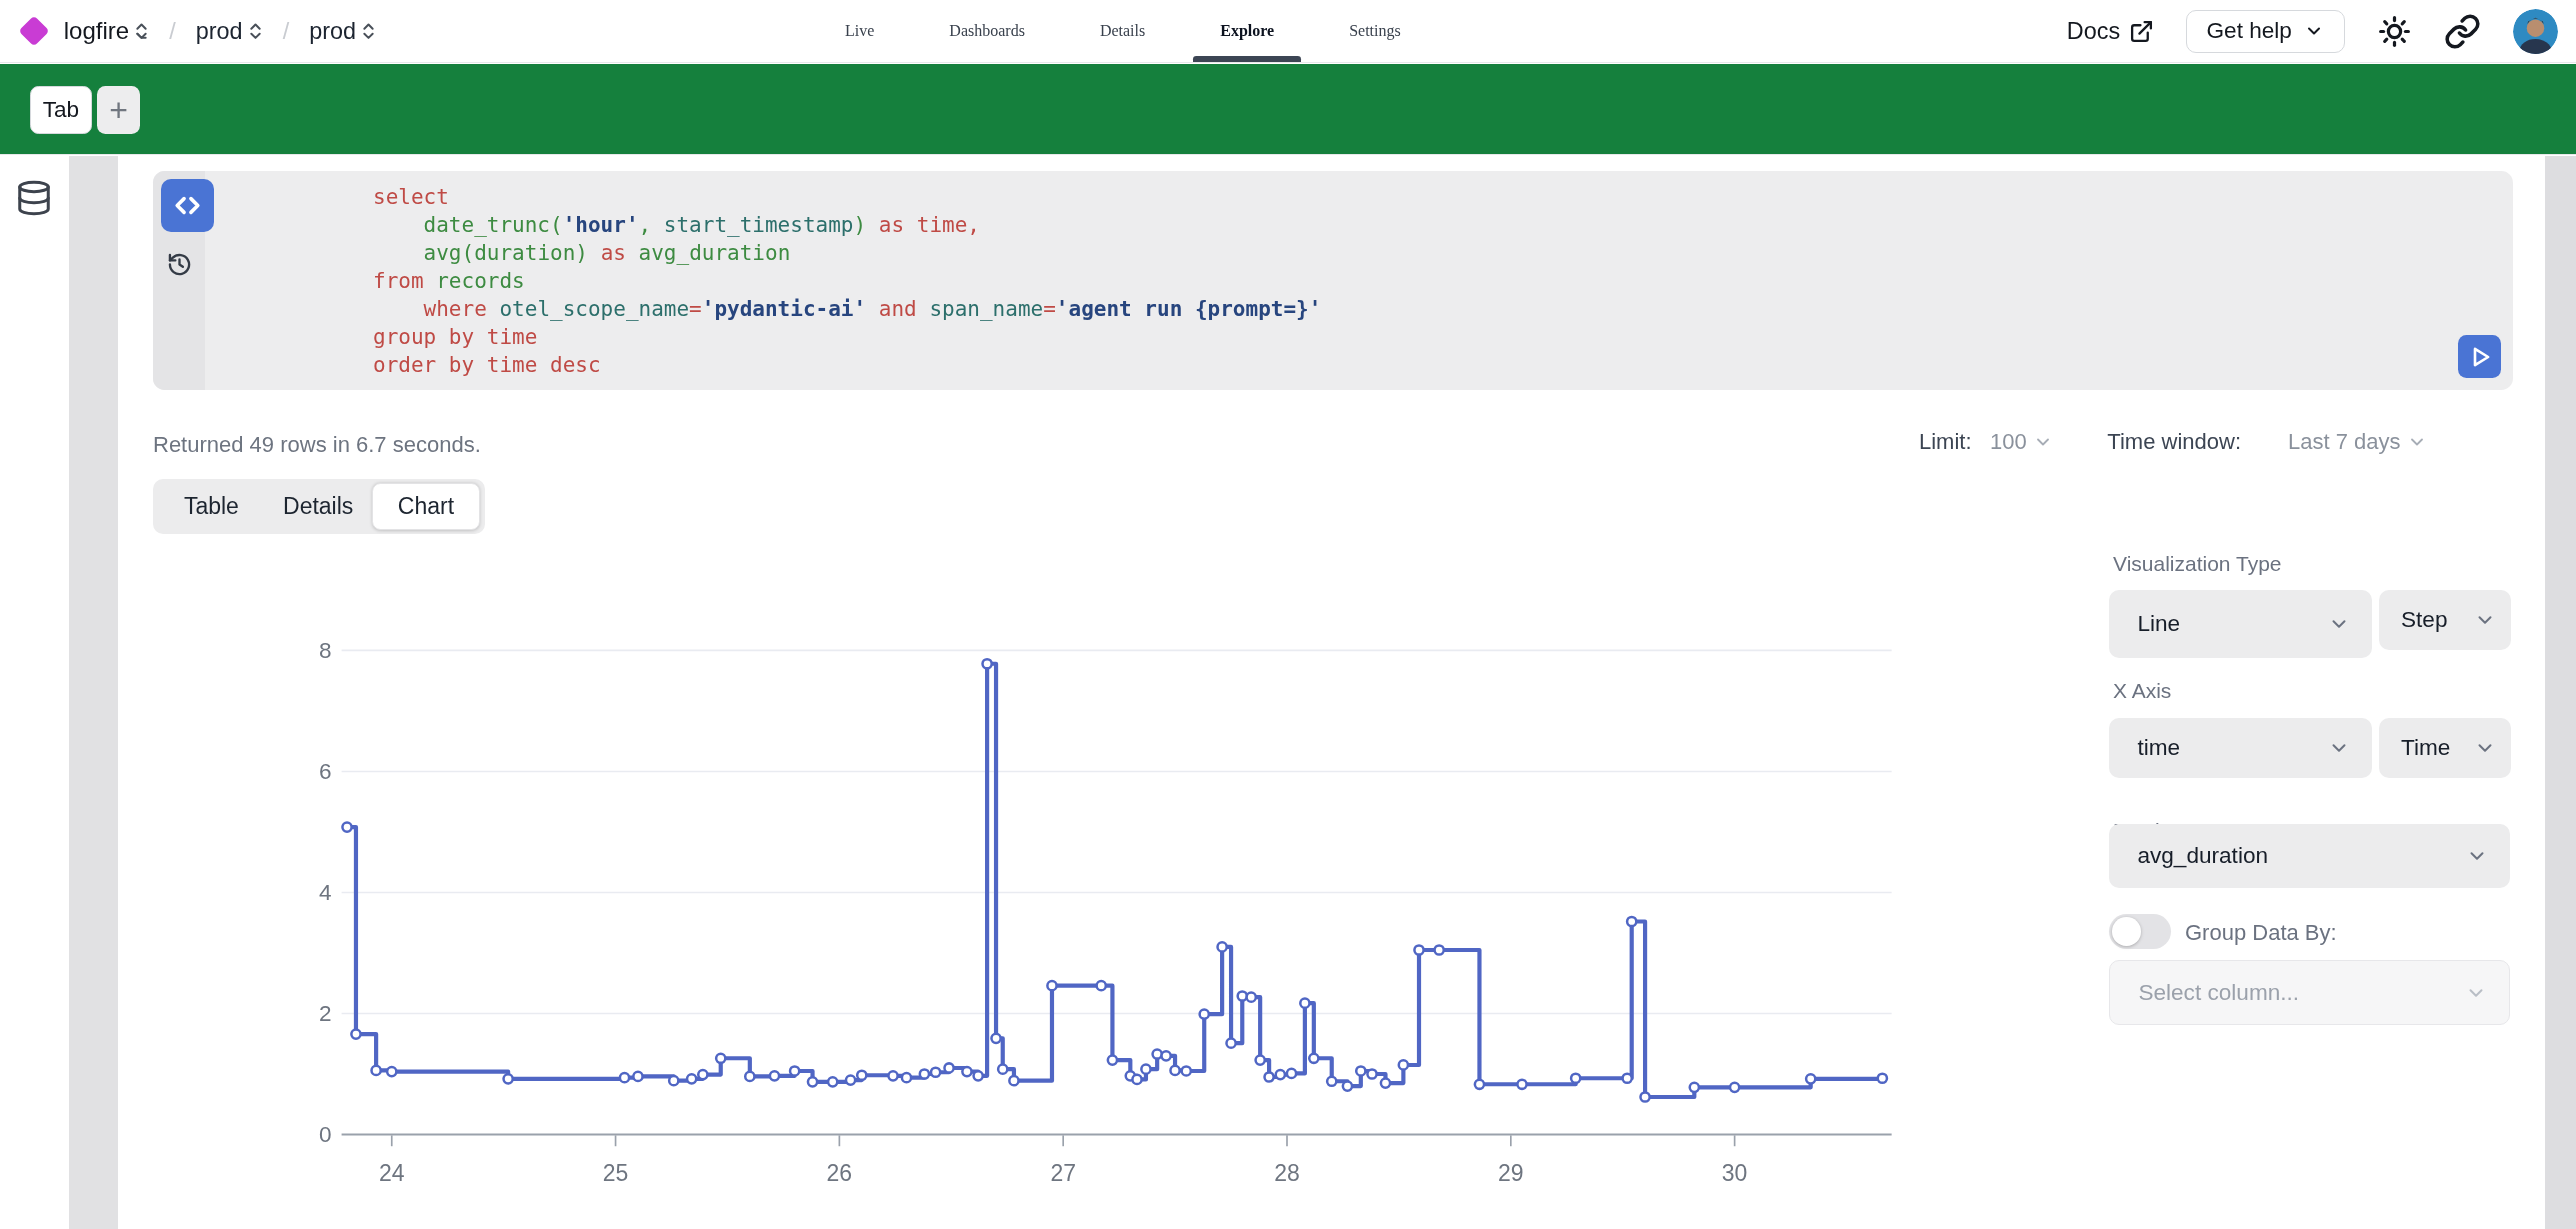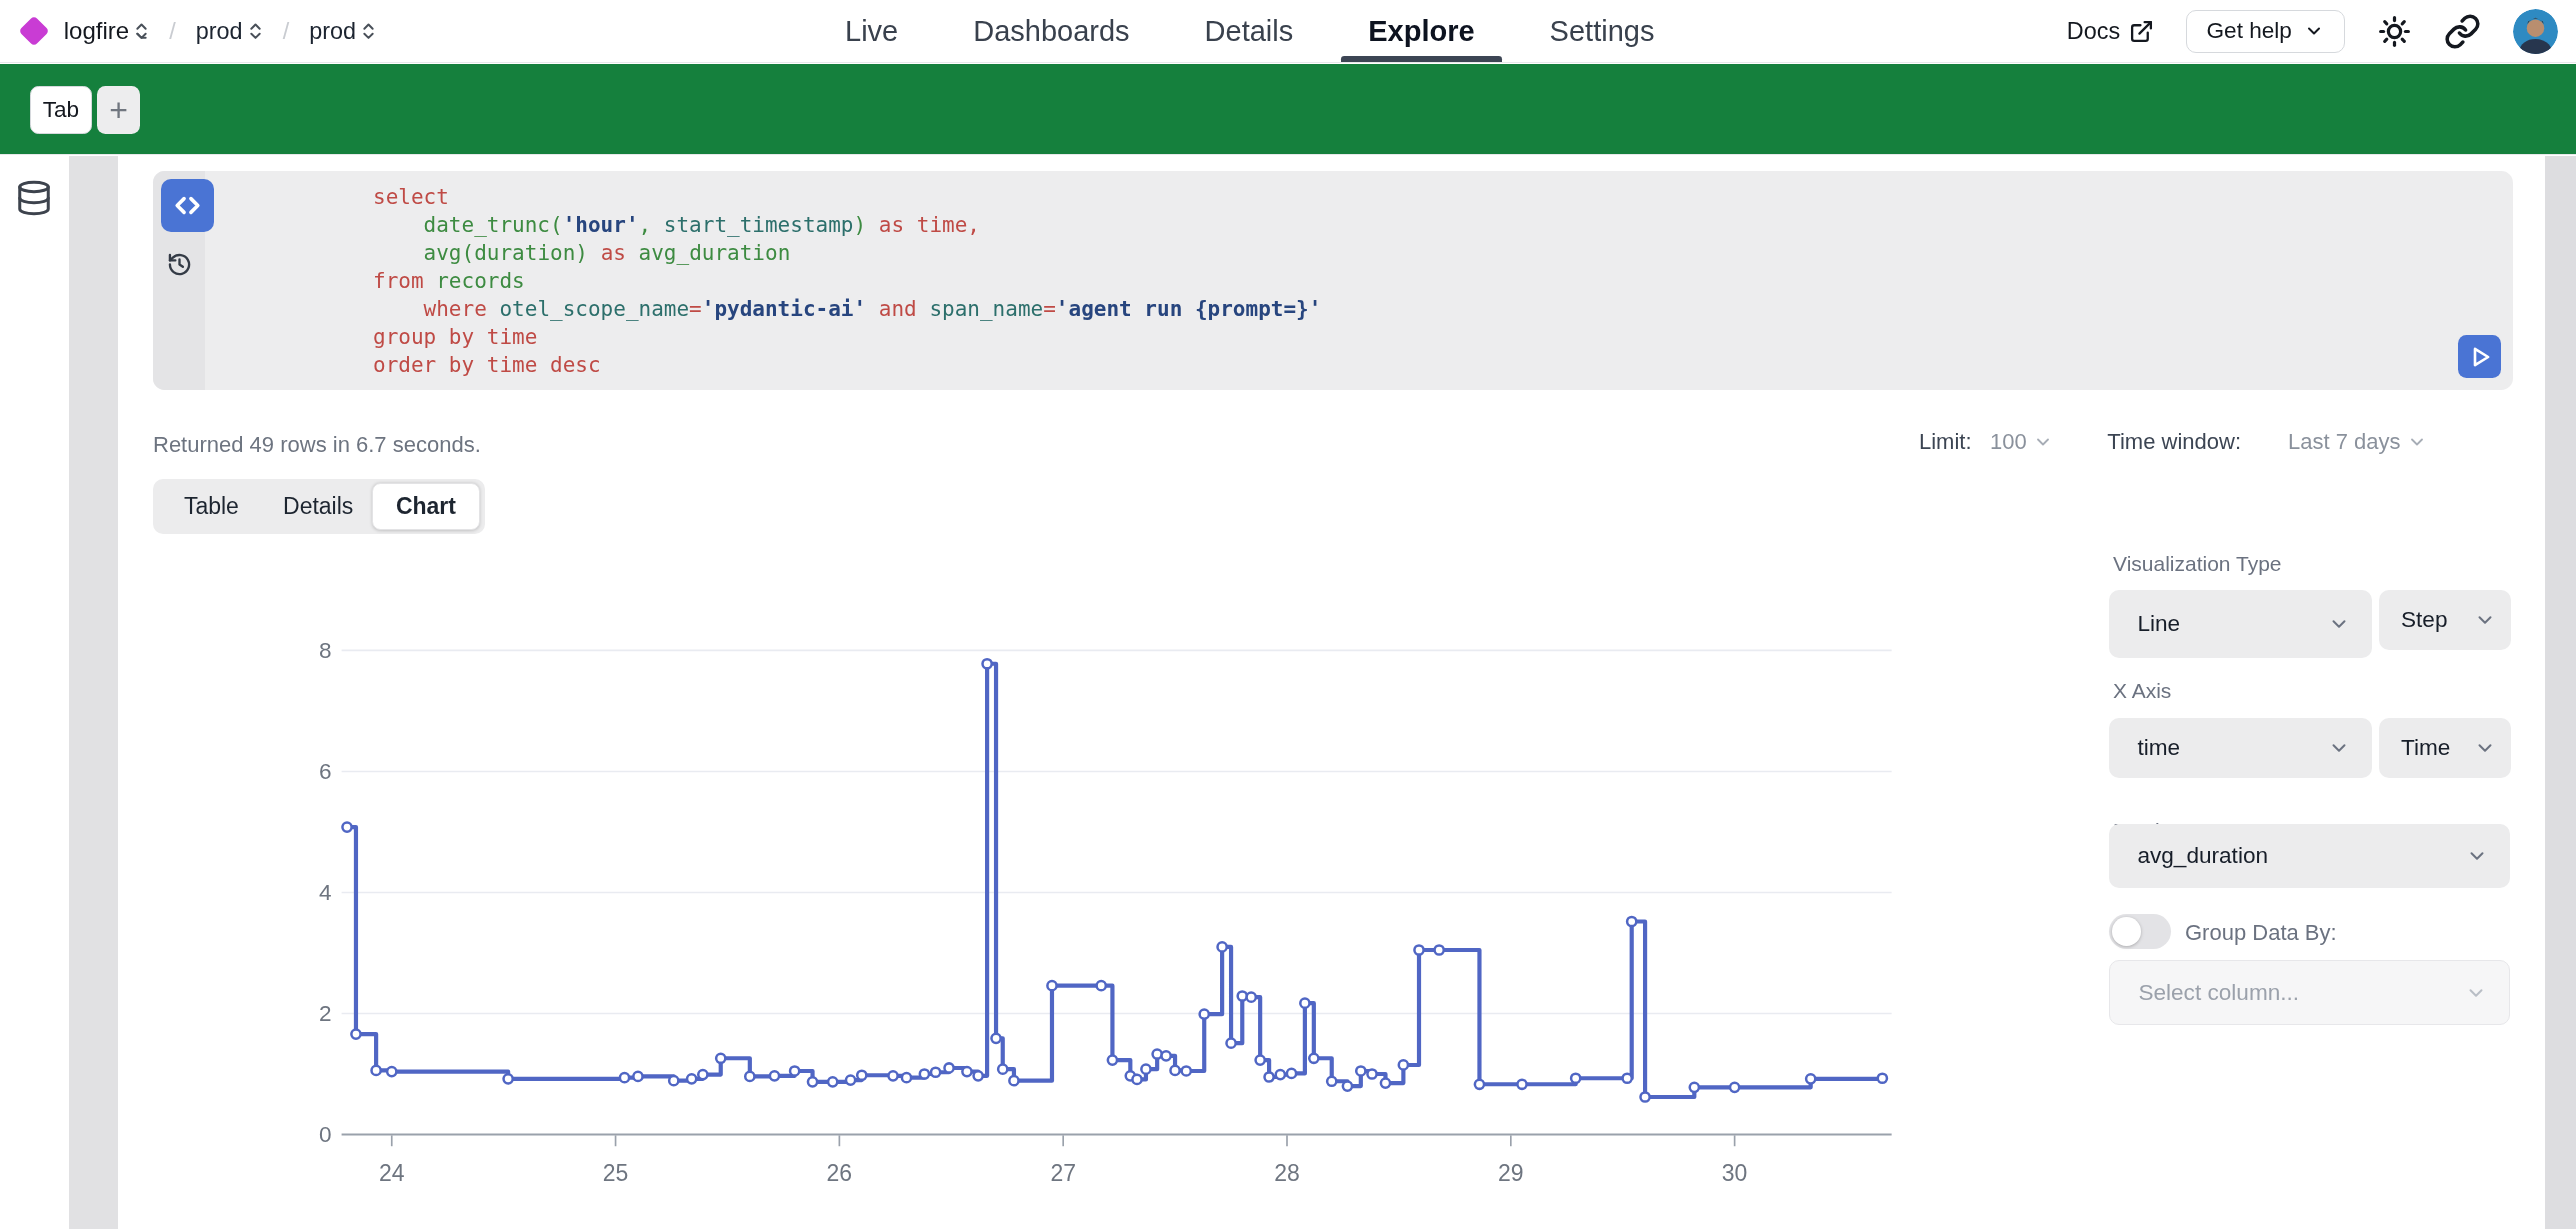--- a/index.html
+++ b/index.html
@@ -6,21 +6,21 @@
     font-family:"Liberation Sans", sans-serif;color:#1c2430;-webkit-font-smoothing:antialiased;}
   
   .header{position:absolute;left:0;top:0;width:2576px;height:62px;background:#fff;border-bottom:1.7px solid #e7e8ea;}
   .brand{position:absolute;left:23.4px;top:0;height:62px;display:flex;align-items:center;gap:11.7px;}
   .diamond{width:22px;height:22px;background:#c93cd4;transform:rotate(45deg);border-radius:4.2px;}
   .brand-name{font-size:24px;font-weight:500;color:#14181f;margin-left:6.7px;}
   .crumb{font-size:23.4px;color:#1c2430;}
   .slash{font-size:23.4px;color:#c9ccd1;margin:0 8.4px;}
   .updown{display:inline-flex;flex-direction:column;gap:0.8px;margin-left:5px;color:#495059;}
   .mainnav{position:absolute;left:845px;top:0;height:62px;display:flex;align-items:center;gap:75px;}
-  .nav-item{font-size:29px;color:#39414d;cursor:pointer;position:relative;height:62px;display:flex;align-items:center;}
+  .nav-item{font-size:16px;color:#39414d;cursor:pointer;position:relative;height:62px;display:flex;align-items:center;font-family:Liberation Serif, serif;}
   .nav-item.active{color:#0d1320;font-weight:700;}
   .nav-item.active::after{content:"";position:absolute;left:-27px;right:-27px;bottom:0;height:5.9px;background:#3c4554;border-radius:3.3px 3.3px 0 0;}
   .header-right{position:absolute;right:18.4px;top:0;height:62px;display:flex;align-items:center;gap:32px;}
   .docs-link{display:flex;align-items:center;gap:8.4px;font-size:23.4px;color:#14181f;cursor:pointer;}
   .gethelp{display:flex;align-items:center;gap:11.7px;font-size:22.6px;color:#14181f;background:#fff;
     border:1.7px solid #d6d9dd;border-radius:10px;height:43px;padding:0 20px;cursor:pointer;}
   .iconbtn{background:none;border:none;padding:0;cursor:pointer;display:flex;align-items:center;color:#14181f;}
   .avatar{width:45px;height:45px;border-radius:50%;overflow:hidden;cursor:pointer;}
   
   .tabbar{position:absolute;left:0;top:64px;width:2576px;height:90px;background:#15803d;border-bottom:1.7px solid #e7e8ea;}
@@ -50,21 +50,21 @@
   
   .status-text{position:absolute;left:153px;top:432px;font-size:22px;color:#6d7480;}
   .query-controls{position:absolute;left:1919px;top:429px;display:flex;align-items:center;font-size:22px;}
   .qc-label{color:#3c4553;}
   .qc-value{color:#8a919c;display:flex;align-items:center;gap:6.7px;cursor:pointer;}
   
   .segmented{position:absolute;left:153px;top:479px;height:55px;background:#ececed;border-radius:10px;
     display:flex;align-items:center;padding:0 5px;}
   .seg-item{font-size:23px;color:#1d2530;padding:0 8.4px;height:45px;display:flex;align-items:center;justify-content:center;
     min-width:90px;cursor:pointer;border-radius:8.4px;}
-  .seg-item.active{background:#fff;font-weight:700;box-shadow:0 0.8px 3.3px rgba(0,0,0,0.18);border:0.8px solid #e3e3e5;}
+  .seg-item.active{background:#fff;font-weight:400;box-shadow:0 0.8px 3.3px rgba(0,0,0,0.18);border:0.8px solid #e3e3e5;}
   
   .chart-svg{position:absolute;left:0;top:0;width:2576px;height:1229px;}
   
   .panel-label{position:absolute;font-size:21px;color:#6b7280;}
   .dd{position:absolute;background:#ececed;border-radius:10px;display:flex;align-items:center;justify-content:space-between;
     padding:0 22px 0 28.4px;font-size:22.6px;color:#171e29;cursor:pointer;box-sizing:border-box;}
   .dd .chev{color:#6b7280;display:flex;}
   .dd.placeholder{background:#f6f6f7;border:1.7px solid #e7e7ea;color:#9ba1ab;}
   .dd.placeholder .chev{color:#b9bec6;}
   .toggle{position:absolute;left:2109px;top:914px;width:62px;height:35px;background:#e3e3e6;border-radius:17.6px;cursor:pointer;}

